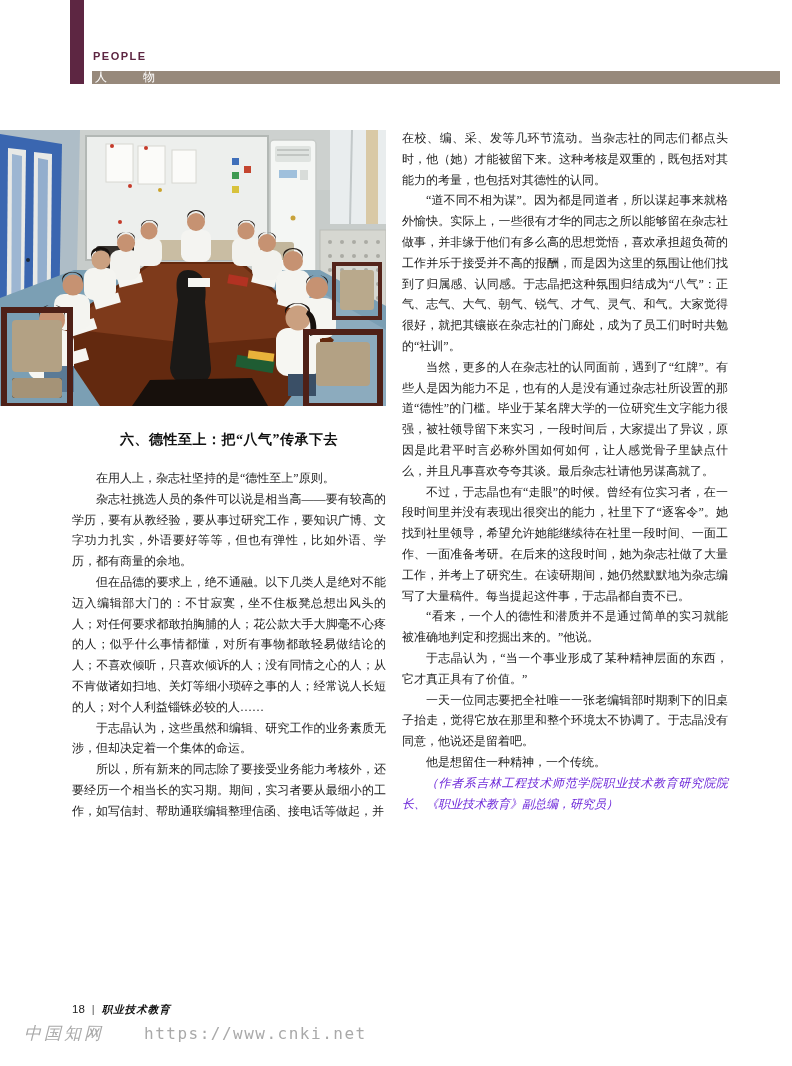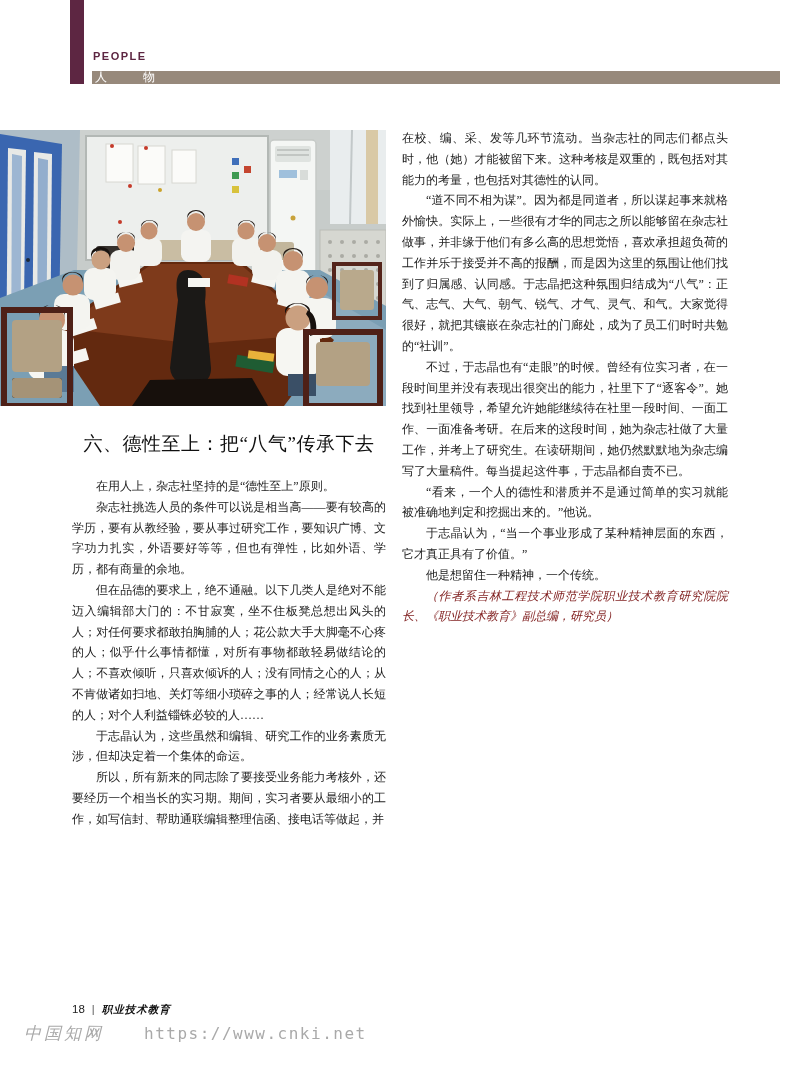--- a/index.html
+++ b/index.html
@@ -27,24 +27,24 @@
   
   .col { position:absolute; }
   .col-left  { left:72px;  top:416px; width:314px; }
   .col-right { left:402px; top:128px; width:326px; }
   p.body {
     margin:0; font-size:12px; line-height:20.8px; text-align:justify;
     text-indent:2em; color:#1c1c1c;
   }
   p.cont { text-indent:0; }
   h2.heading {
-    margin:15px 0 19px 0; font-size:19px; font-weight:normal; text-align:center;
+    margin:15px 0 19px 0; font-size:14px; font-weight:bold; text-align:center;
     color:#101010; letter-spacing:0.5px;
   }
-  p.author-note { font-style:italic; color:#7f1d1d; }
+  p.author-note { font-style:italic; color:#6d28d9; }
   
   .footer {
     position:absolute; left:72px; top:1003px; height:14px;
     display:flex; align-items:flex-start; gap:7px;
     font-family:"Liberation Sans","DejaVu Sans",sans-serif;
   }
   .footer .page-num { font-size:11.5px; color:#222; }
   .footer .sep { font-size:11px; color:#555; font-weight:300; }
   .footer .journal {
     font-family:"Liberation Serif","DejaVu Serif",serif;
@@ -270,23 +270,25 @@
     <p class="body">在用人上，杂志社坚持的是“德性至上”原则。</p>
     <p class="body">杂志社挑选人员的条件可以说是相当高——要有较高的学历，要有从教经验，要从事过研究工作，要知识广博、文字功力扎实，外语要好等等，但也有弹性，比如外语、学历，都有商量的余地。</p>
     <p class="body">但在品德的要求上，绝不通融。以下几类人是绝对不能迈入编辑部大门的：不甘寂寞，坐不住板凳总想出风头的人；对任何要求都敢拍胸脯的人；花公款大手大脚毫不心疼的人；似乎什么事情都懂，对所有事物都敢轻易做结论的人；不喜欢倾听，只喜欢倾诉的人；没有同情之心的人；从不肯做诸如扫地、关灯等细小琐碎之事的人；经常说人长短的人；对个人利益锱铢必较的人……</p>
     <p class="body">于志晶认为，这些虽然和编辑、研究工作的业务素质无涉，但却决定着一个集体的命运。</p>
     <p class="body">所以，所有新来的同志除了要接受业务能力考核外，还要经历一个相当长的实习期。期间，实习者要从最细小的工作，如写信封、帮助通联编辑整理信函、接电话等做起，并</p>
   </div>
 
   <div class="col col-right">
     <p class="body cont">在校、编、采、发等几环节流动。当杂志社的同志们都点头时，他（她）才能被留下来。这种考核是双重的，既包括对其能力的考量，也包括对其德性的认同。</p>
     <p class="body">“道不同不相为谋”。因为都是同道者，所以谋起事来就格外愉快。实际上，一些很有才华的同志之所以能够留在杂志社做事，并非缘于他们有多么高的思想觉悟，喜欢承担超负荷的工作并乐于接受并不高的报酬，而是因为这里的氛围让他们找到了归属感、认同感。于志晶把这种氛围归结成为“八气”：正气、志气、大气、朝气、锐气、才气、灵气、和气。大家觉得很好，就把其镶嵌在杂志社的门廊处，成为了员工们时时共勉的“社训”。</p>
+    <p class="body">当然，更多的人在杂志社的认同面前，遇到了“红牌”。有些人是因为能力不足，也有的人是没有通过杂志社所设置的那道“德性”的门槛。毕业于某名牌大学的一位研究生文字能力很强，被社领导留下来实习，一段时间后，大家提出了异议，原因是此君平时言必称外国如何如何，让人感觉骨子里缺点什么，并且凡事喜欢夸夸其谈。最后杂志社请他另谋高就了。</p>
     <p class="body">不过，于志晶也有“走眼”的时候。曾经有位实习者，在一段时间里并没有表现出很突出的能力，社里下了“逐客令”。她找到社里领导，希望允许她能继续待在社里一段时间、一面工作、一面准备考研。在后来的这段时间，她为杂志社做了大量工作，并考上了研究生。在读研期间，她仍然默默地为杂志编写了大量稿件。每当提起这件事，于志晶都自责不已。</p>
     <p class="body">“看来，一个人的德性和潜质并不是通过简单的实习就能被准确地判定和挖掘出来的。”他说。</p>
     <p class="body">于志晶认为，“当一个事业形成了某种精神层面的东西，它才真正具有了价值。”</p>
+    <p class="body">一天一位同志要把全社唯一一张老编辑部时期剩下的旧桌子抬走，觉得它放在那里和整个环境太不协调了。于志晶没有同意，他说还是留着吧。</p>
     <p class="body">他是想留住一种精神，一个传统。</p>
     <p class="body author-note">（作者系吉林工程技术师范学院职业技术教育研究院院长、《职业技术教育》副总编，研究员）</p>
   </div>
 
   <div class="footer">
     <span class="page-num">18</span>
     <span class="sep">|</span>
     <span class="journal">职业技术教育</span>
   </div>
 

